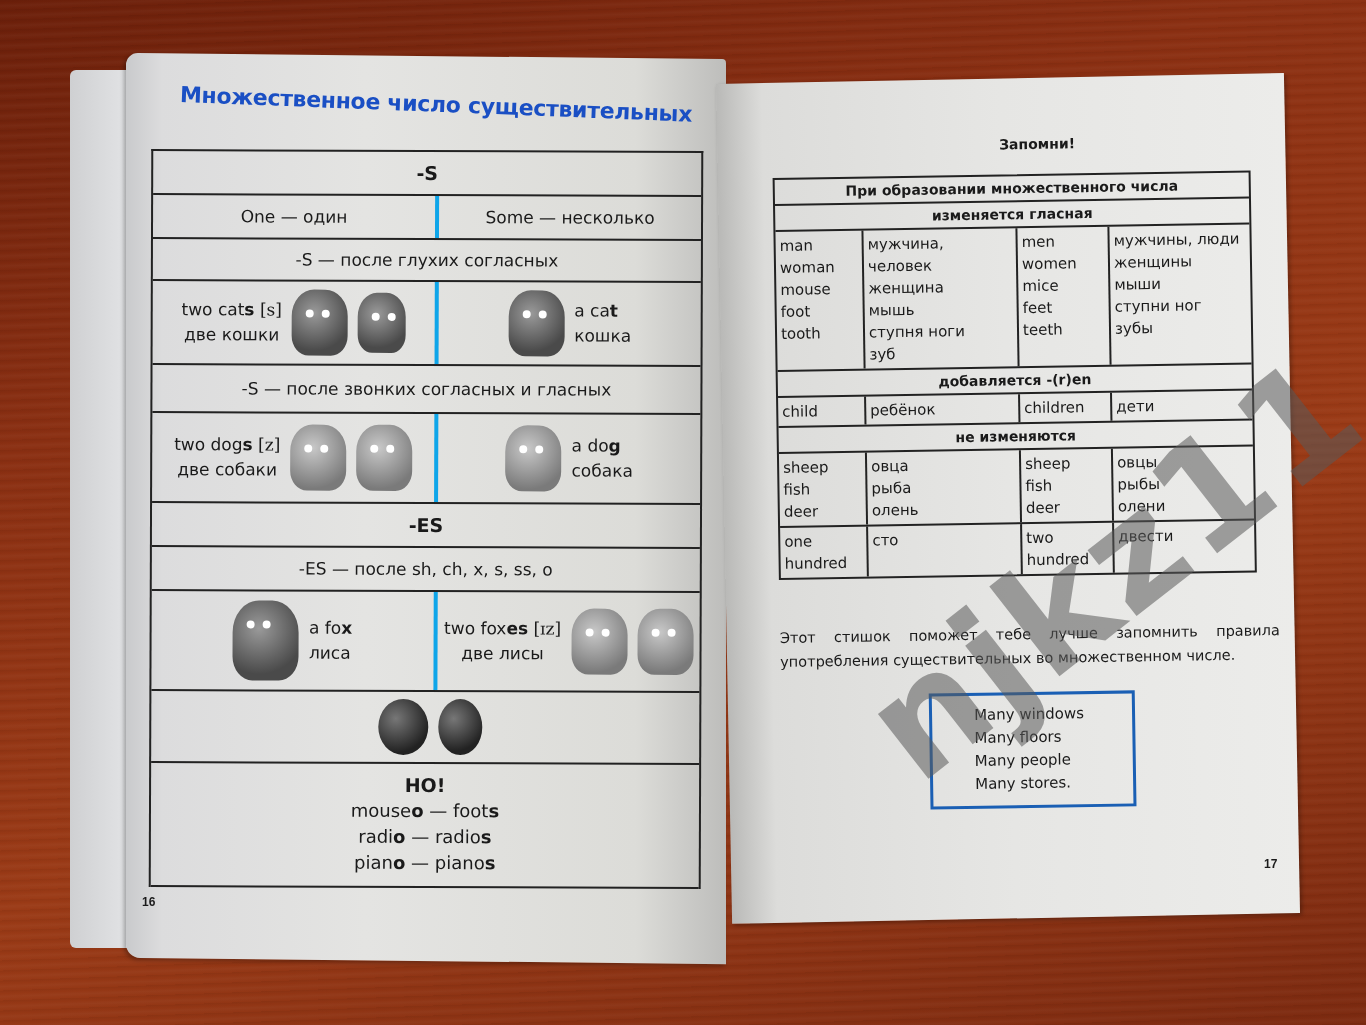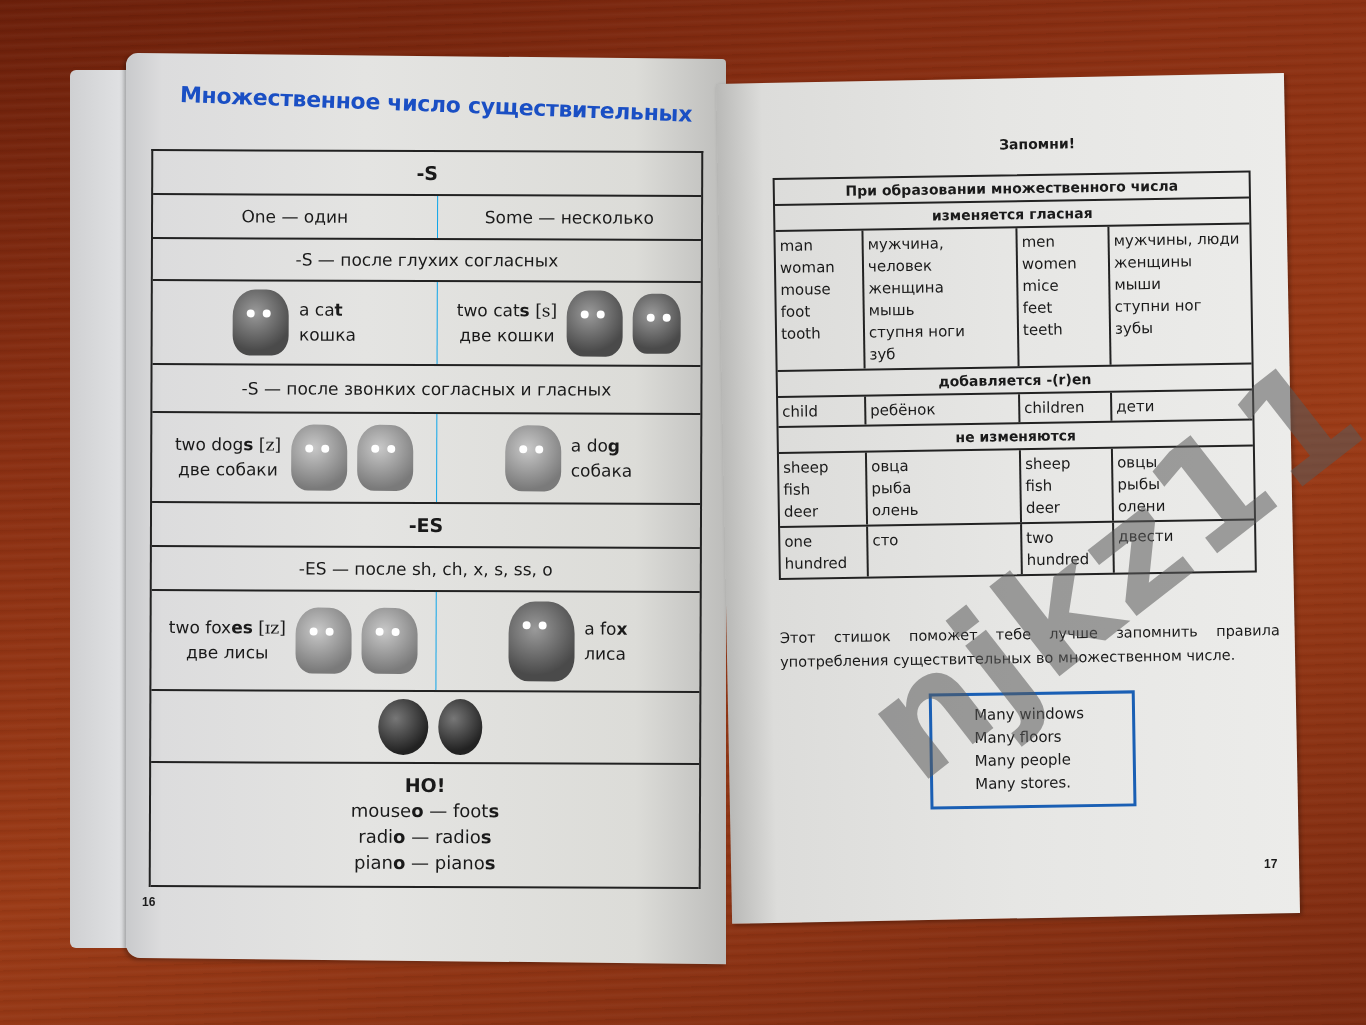--- a/index.html
+++ b/index.html
@@ -48,21 +48,21 @@
   
   .ltable {
     position: absolute; left: 150px; top: 150px; width: 552px;
     border: 2px solid #222;
     border-bottom: none;
     transform: rotate(0.2deg);
   }
   .lrow { display: flex; border-bottom: 2px solid #222; align-items: center; justify-content: center; }
   .lrow.full { text-align: center; font-size: 17px; }
   .lrow.split > div { flex: 1; display: flex; align-items: center; justify-content: center; height: 100%; font-size: 17px; margin-left: 10px; }
-  .lrow.split > div + div { border-left: 1px solid #0ea5e9; }
+  .lrow.split > div + div { border-left: 4px solid #0ea5e9; }
   .cell-ex { position: relative; gap: 10px; }
   .cell-ex .txt { display: flex; flex-direction: column; align-items: flex-start; line-height: 25px; font-size: 17px; }
   .cell-ex .txt.center { align-items: center; }
   .b { font-weight: bold; }
   .ipa { font-family: "DejaVu Serif", serif; font-size: 17px; }
   .pic {
     width: 56px; height: 66px; border-radius: 40% 40% 30% 30%;
     background: radial-gradient(circle at 40% 35%, #9a9a9a, #4a4a4a 70%);
     flex: 0 0 auto; position: relative;
   }
@@ -120,43 +120,43 @@
   <div class="lrow split" style="height:44px;">
     <div>One — один</div>
     <div>Some — несколько</div>
   </div>
   <div class="lrow full" style="height:42px;">
     <span>-S — после глухих согласных</span>
   </div>
 
   <div class="lrow split" style="height:84px;">
     <div class="cell-ex">
+      <span class="txt center">
+        <span><span>two cat</span><span class="b">s</span> <span class="ipa">[s]</span></span>
+        <span>две кошки</span>
+      </span>
+      <span class="pic">
+          <i class="eye l"></i>
+          <i class="eye r"></i>
+        </span>
+      <span class="pic" style="width:48px;height:60px;">
+          <i class="eye l"></i>
+          <i class="eye r"></i>
+        </span>
+    </div>
+    <div class="cell-ex">
       <span class="pic">
           <i class="eye l"></i>
           <i class="eye r"></i>
         </span>
       <span class="txt">
         <span><span>a ca</span><span class="b">t</span></span>
         <span>кошка</span>
       </span>
     </div>
-    <div class="cell-ex">
-      <span class="txt center">
-        <span><span>two cat</span><span class="b">s</span> <span class="ipa">[s]</span></span>
-        <span>две кошки</span>
-      </span>
-      <span class="pic">
-          <i class="eye l"></i>
-          <i class="eye r"></i>
-        </span>
-      <span class="pic" style="width:48px;height:60px;">
-          <i class="eye l"></i>
-          <i class="eye r"></i>
-        </span>
-    </div>
   </div>
   <div class="lrow full" style="height:48px;">
     <span>-S — после звонких согласных и гласных</span>
   </div>
 
   <div class="lrow split" style="height:90px;">
     <div class="cell-ex">
       <span class="txt center">
         <span><span>two dog</span><span class="b">s</span> <span class="ipa">[z]</span></span>
         <span>две собаки</span>
@@ -183,42 +183,42 @@
   </div>
   <div class="lrow full" style="height:44px;">
     <span class="b" style="font-size:19px;">-ES</span>
   </div>
   <div class="lrow full" style="height:44px;">
     <span>-ES — после sh, ch, x, s, ss, o</span>
   </div>
 
   <div class="lrow split" style="height:100px;">
     <div class="cell-ex">
+      <span class="pic" style="width:66px;height:80px;">
+          <i class="eye l"></i>
+          <i class="eye r"></i>
+        </span>
+      <span class="txt">
+        <span><span>a fo</span><span class="b">x</span></span>
+        <span>лиса</span>
+      </span>
+    </div>
+    <div class="cell-ex">
       <span class="txt center">
         <span><span>two fox</span><span class="b">es</span> <span class="ipa">[ɪz]</span></span>
         <span>две лисы</span>
       </span>
       <span class="pic light">
           <i class="eye l"></i>
           <i class="eye r"></i>
         </span>
       <span class="pic light">
           <i class="eye l"></i>
           <i class="eye r"></i>
         </span>
-    </div>
-    <div class="cell-ex">
-      <span class="pic" style="width:66px;height:80px;">
-          <i class="eye l"></i>
-          <i class="eye r"></i>
-        </span>
-      <span class="txt">
-        <span><span>a fo</span><span class="b">x</span></span>
-        <span>лиса</span>
-      </span>
     </div>
   </div>
 
   <div class="lrow split" style="height:72px;">
     <div class="cell-ex">
       <span class="pic tomato"></span>
       <span class="pic tomato" style="width:44px;"></span>
     </div>
   </div>
 

